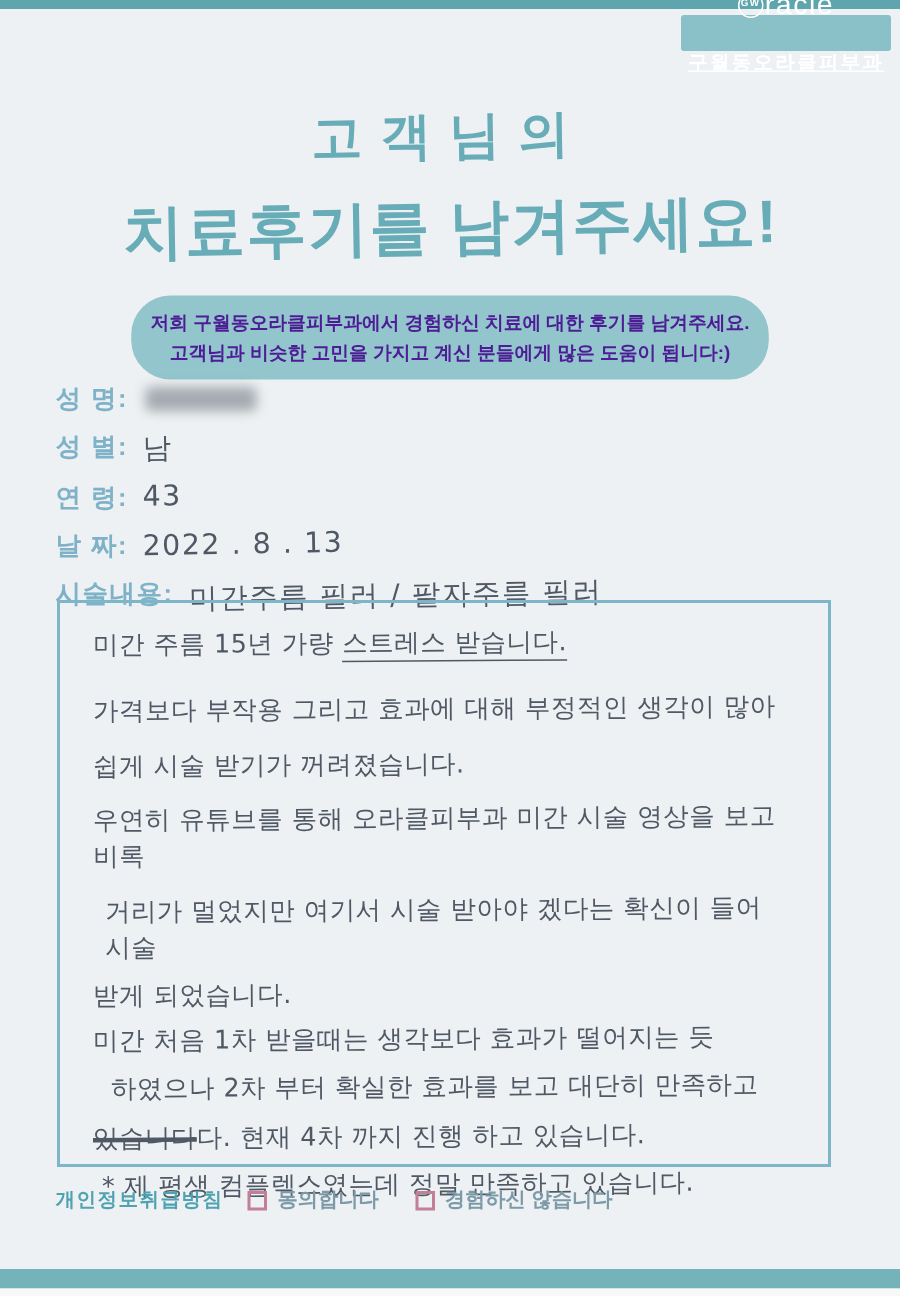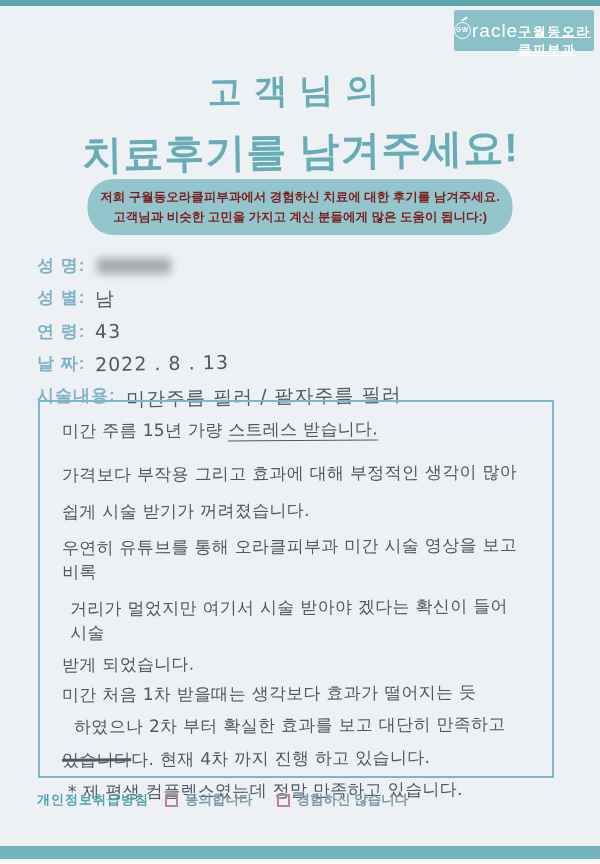--- a/index.html
+++ b/index.html
@@ -9,23 +9,23 @@
     background:#edf1f3;
     font-family:"Liberation Sans", sans-serif;
     overflow:hidden;
   }
   .top-bar { position:absolute; top:0; left:0; right:0; height:6px; background:#5ea5ae; }
   .bottom-bar { position:absolute; top:846px; left:0; right:0; height:13px; background:#74b3ba; }
   .below-bar { position:absolute; top:859px; left:0; right:0; bottom:0; background:#f7f8f8; }
 
   
   .logo-box {
-    position:absolute; top:10px; right:6px; width:140px; height:41px;
+    position:absolute; top:10px; right:6px; width:140px; height:24px;
     background:#8ac0c7; border-radius:2px; color:#ffffff;
-    display:flex; flex-direction:row; align-items:center; justify-content:center;
+    display:flex; flex-direction:column; align-items:center; justify-content:center;
   }
   .logo-brand { display:flex; align-items:center; font-size:19px; font-weight:400; letter-spacing:1px; line-height:1; }
   .logo-o {
     display:inline-flex; align-items:center; justify-content:center;
     width:17px; height:17px; border:1.6px solid #ffffff; border-radius:50%;
     font-size:6.5px; font-weight:700; margin-right:1px; position:relative;
   }
   .logo-o::after {
     content:""; position:absolute; top:-5px; right:2px; width:7px; height:2px;
     background:#ffffff; border-radius:2px; transform:rotate(-35deg);
@@ -33,24 +33,24 @@
   .logo-clinic { font-size:13px; letter-spacing:1.5px; margin-top:20px; font-weight:700;text-decoration:underline; }
 
   
   .title-block { position:absolute; top:68px; left:0; width:100%; text-align:center;
     color:#68acb8; transform:rotate(-1deg); }
   .title-line1 { font-size:34px; font-weight:700; letter-spacing:12px; }
   .title-line2 { font-size:40px; font-weight:700; letter-spacing:1px; margin-top:10px; }
 
   
   .notice {
-    position:absolute; top:179px; left:50%; transform:translateX(-50%);
+    position:absolute; top:197px; left:50%; transform:translateX(-50%);
     width:425px; background:#93c5cc; border-radius:26px;
     padding:8px 10px; text-align:center;
-    color:#7f1d1d; font-size:12.5px; font-weight:700; line-height:1.6;
+    color:#4c1d95; font-size:12.5px; font-weight:700; line-height:1.6;
   }
 
   
   .fields { position:absolute; top:254px; left:37px;text-align:center; }
   .field-row { display:flex; align-items:flex-start; margin-bottom:8px; min-height:24px; }
   .field-label { font-size:17px; font-weight:700; color:#7fb2c8; letter-spacing:1px; white-space:pre; }
   .hand { font-family:"DejaVu Sans", sans-serif; color:#4f5864; }
   .field-value { font-size:19px; margin-left:10px; transform:rotate(-1deg); letter-spacing:1px; }
   .redacted { width:74px; height:16px; margin:4px 0 0 12px; background:#8d929a;
     border-radius:3px; filter:blur(4px); opacity:.75; }

